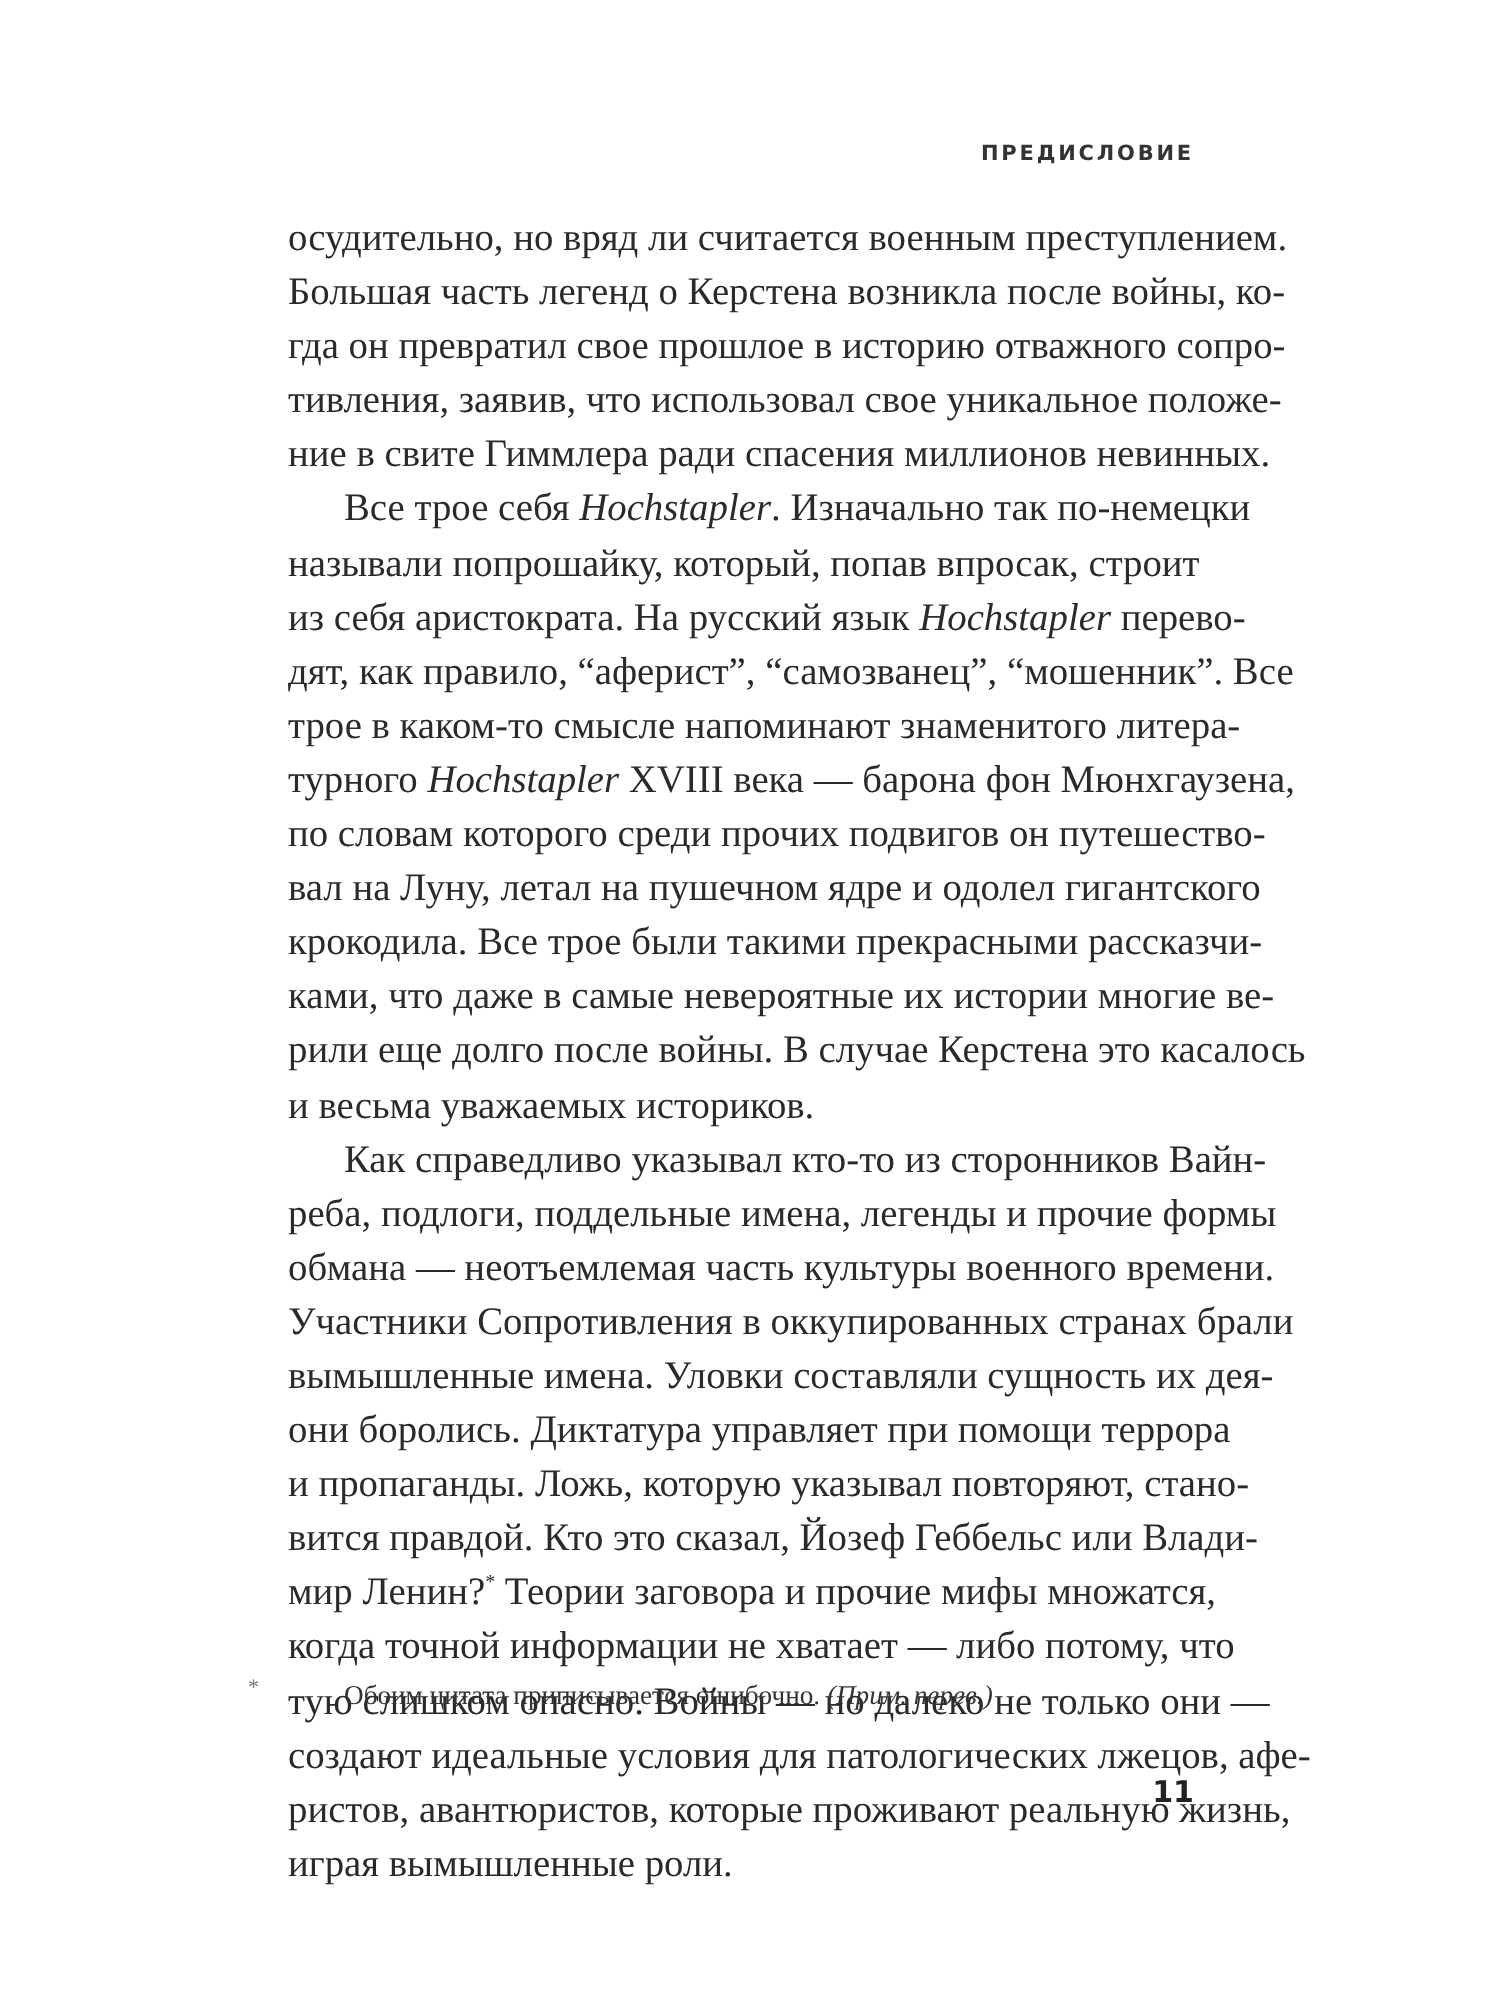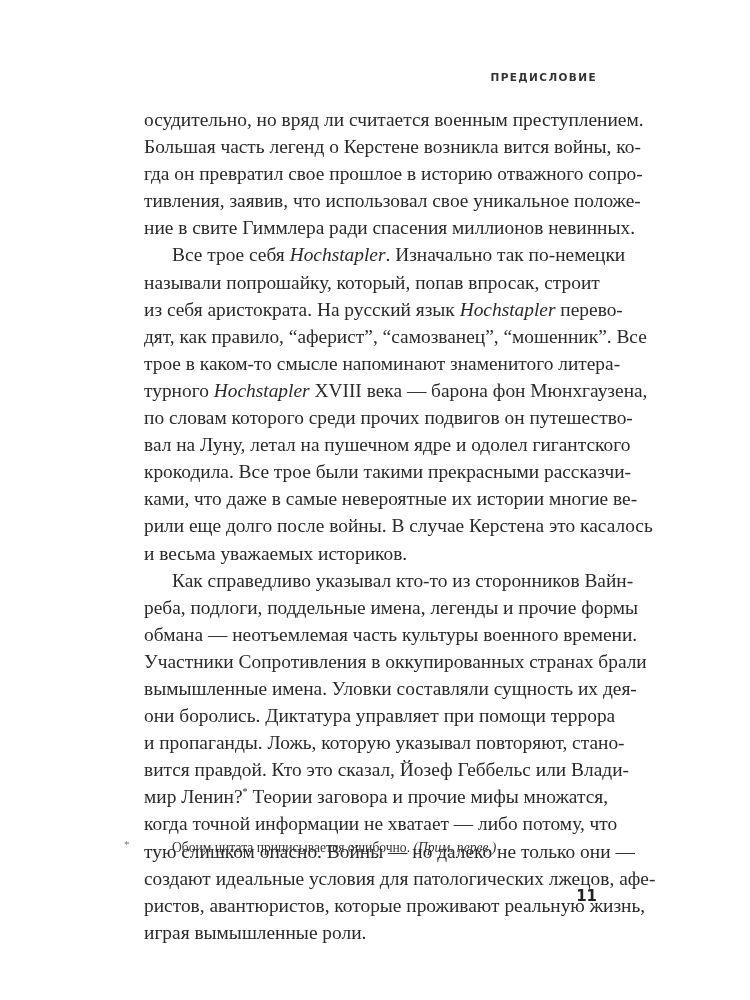--- a/index.html
+++ b/index.html
@@ -41,21 +41,21 @@
   }
 </style>
 </head>
 <body>
 
 <div class="running-head">ПРЕДИСЛОВИЕ</div>
 
 <div class="body-text">
 
   <span class="line">осудительно, но вряд ли считается военным преступлением.</span>
-  <span class="line">Большая часть легенд о Керстене возникла вится войны, ко-</span>
+  <span class="line">Большая часть легенд о Керстена возникла после войны, ко-</span>
   <span class="line">гда он превратил свое прошлое в историю отважного сопро-</span>
   <span class="line">тивления, заявив, что использовал свое уникальное положе-</span>
   <span class="line last">ние в свите Гиммлера ради спасения миллионов невинных.</span>
 
   <span class="line indent"><span>Все трое себя </span><i>Hochstapler</i><span>. Изначально так по-немецки</span></span>
   <span class="line">называли попрошайку, который, попав впросак, строит</span>
   <span class="line"><span>из себя аристократа. На русский язык </span><i>Hochstapler</i><span> перево-</span></span>
   <span class="line">дят, как правило, “аферист”, “самозванец”, “мошенник”. Все</span>
   <span class="line">трое в каком-то смысле напоминают знаменитого литера-</span>
   <span class="line"><span>турного </span><i>Hochstapler</i><span> XVIII века — барона фон Мюнхгаузена,</span></span>

